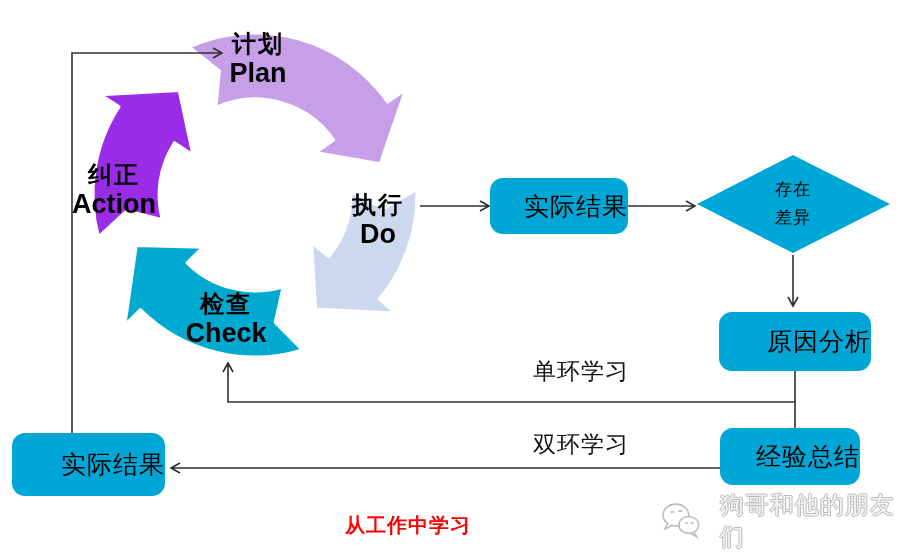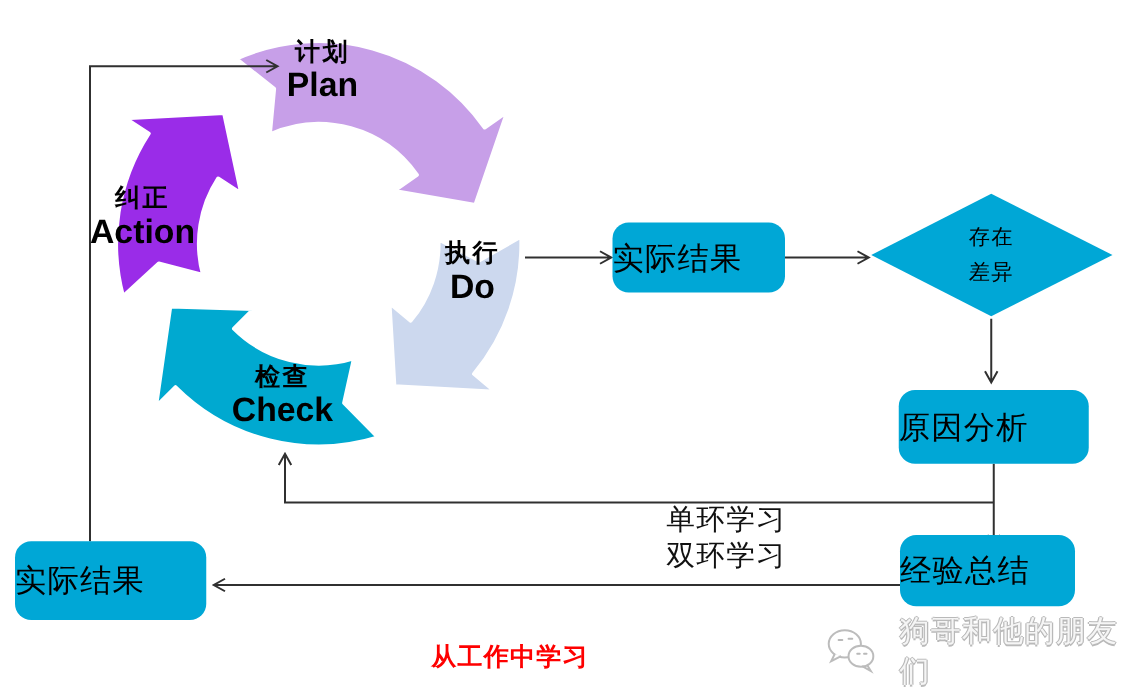--- a/index.html
+++ b/index.html
@@ -38,29 +38,29 @@
     stroke-linejoin: miter;
     stroke-linecap: butt;
   }
   .ring-label {
     position: absolute;
     text-align: center;
     color: #000000;
     font-weight: bold;
     line-height: 1.12;
   }
-  .ring-label .zh { display: block; font-size: 20px; letter-spacing: 2px; }
+  .ring-label .zh { display: block; font-size: 24px; letter-spacing: 2px; }
   .ring-label .en { display: block; font-size: 27px; }
   .node-box {
     position: absolute;
     background: var(--node);
     border-radius: 13px;
     display: flex;
     align-items: center;
-    justify-content: flex-start;
+    justify-content: flex-end;
     color: #000000;
     font-size: 25px;
     letter-spacing: 1px;
   }
   .diamond-text {
     position: absolute;
     left: 743px; top: 176px;
     width: 100px;
     text-align: center;
     color: #000000;
@@ -134,21 +134,21 @@
     <span class="en">Plan</span>
   </div>
   <div class="ring-label" style="left:156px; top:291px; width:140px;">
     <span class="zh">检查</span>
     <span class="en">Check</span>
   </div>
   <div class="ring-label" style="left:338px; top:192px; width:80px;">
     <span class="zh">执行</span>
     <span class="en">Do</span>
   </div>
-  <div class="ring-label" style="left:44px; top:148px; width:140px;">
+  <div class="ring-label" style="left:44px; top:162px; width:140px;">
     <span class="zh">纠正</span>
     <span class="en">Action</span>
   </div>
 
   <div class="node-box" style="left:490px; top:178px; width:138px; height:56px;">
     <span>实际结果</span>
   </div>
 
   <div class="diamond-text">
     <span style="display:block;">存在</span>
@@ -160,21 +160,21 @@
   </div>
 
   <div class="node-box" style="left:720px; top:428px; width:140px; height:57px;">
     <span>经验总结</span>
   </div>
 
   <div class="node-box" style="left:12px; top:433px; width:153px; height:63px;">
     <span>实际结果</span>
   </div>
 
-  <div class="loop-label" style="left:501px; top:356px;margin-top:44px;">单环学习</div>
+  <div class="loop-label" style="left:501px; top:356px;">单环学习</div>
   <div class="loop-label" style="left:501px; top:429px;">双环学习</div>
 
   <div class="main-title">从工作中学习</div>
 
   <div class="watermark">
     <svg width="46" height="46" viewBox="0 0 46 46">
       <g fill="#ffffff" stroke="#b9b9b9" stroke-width="1.6" opacity="0.95">
         <ellipse cx="18" cy="17" rx="13" ry="11"></ellipse>
         <path d="M10 25 L7 31 L15 27 Z" stroke="none" fill="#ffffff"></path>
         <path d="M10 25 L7 31 L15 27" fill="none"></path>

